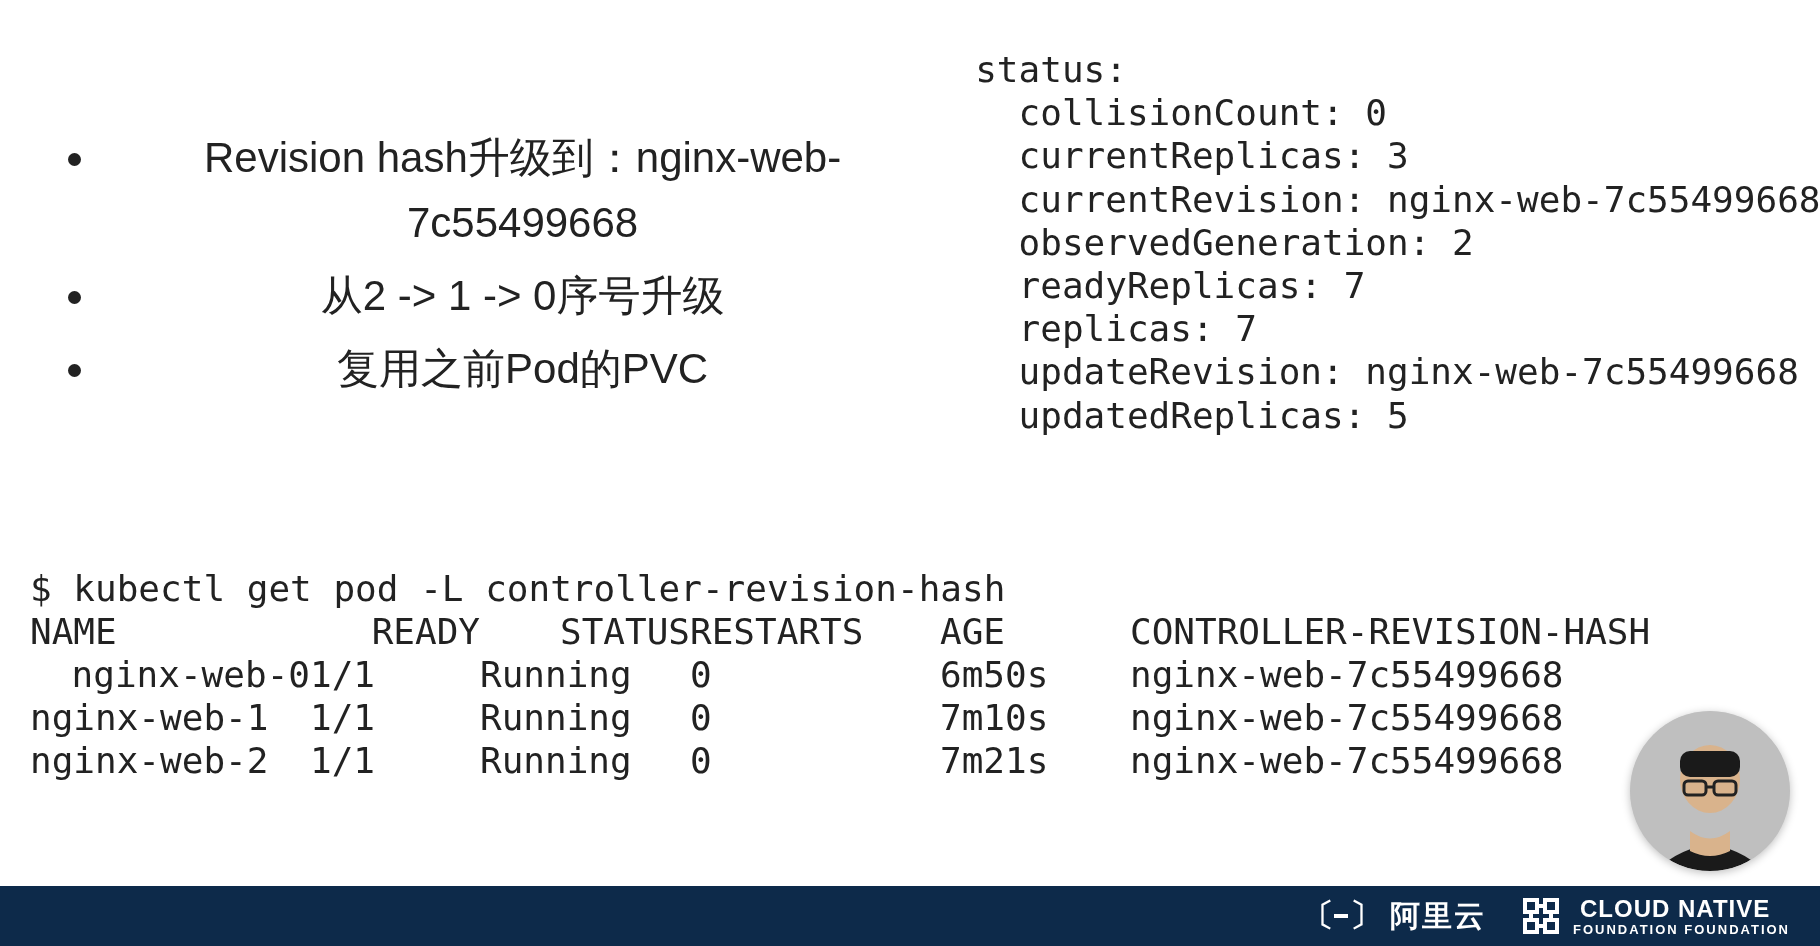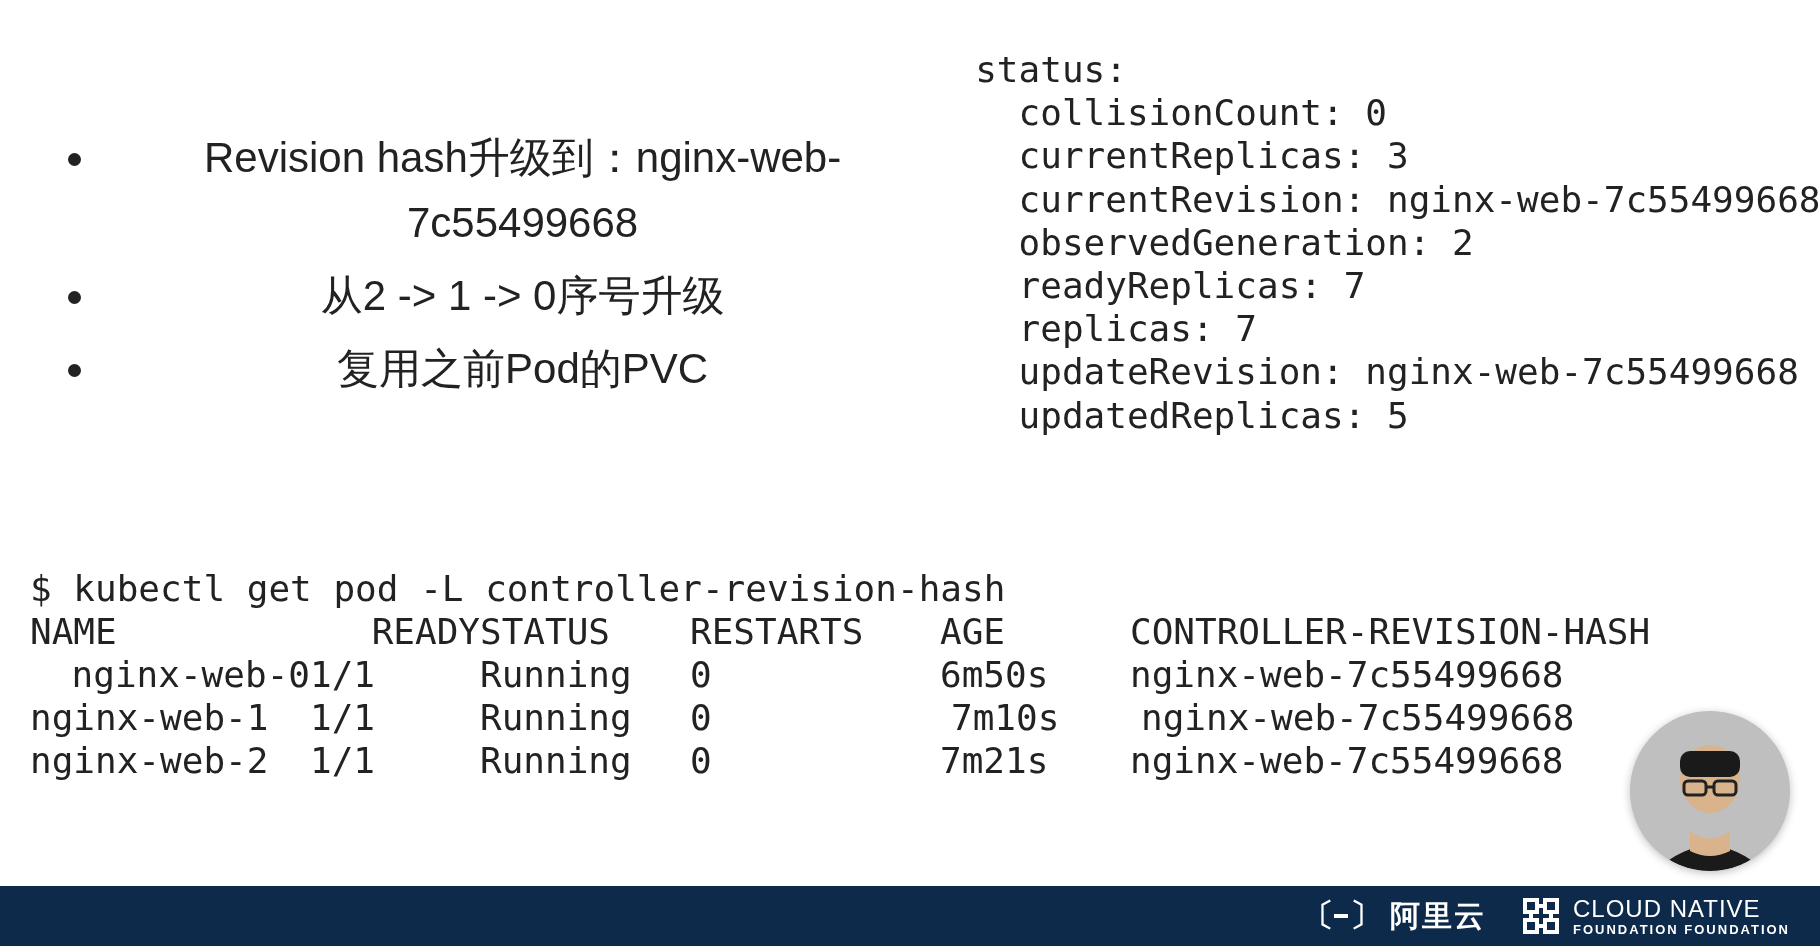--- a/index.html
+++ b/index.html
@@ -111,22 +111,23 @@
     .cncf-mark svg {
       display: block;
     }
     .cncf-text {
       display: flex;
       flex-direction: column;
       line-height: 1;
     }
     .cncf-text .line1 {
       font-size: 24px;
-      font-weight: 400;
+      font-weight: 700;
       letter-spacing: 1px;
+      margin-left: 7px;
     }
     .cncf-text .line2 {
       font-size: 13px;
       font-weight: 700;
       letter-spacing: 2px;
       margin-top: 2px;
     }
     .avatar {
       position: absolute;
       right: 30px;
@@ -162,23 +163,23 @@
   <span>currentReplicas: 3</span>
   <span>currentRevision: nginx-web-7c55499668</span>
   <span>observedGeneration: 2</span>
   <span>readyReplicas: 7</span>
   <span>replicas: 7</span>
   <span>updateRevision: nginx-web-7c55499668</span>
   <span>updatedReplicas: 5</span></div>
   </div>
 
   <div class="cmd-block"><span>$ kubectl get pod -L controller-revision-hash</span>
-<span><span style="display:inline-block;width:280px;">NAME</span><span style="display:inline-block;width:170px;text-align:right;">READY</span><span style="display:inline-block;width:210px;">STATUS</span><span style="display:inline-block;width:250px;">RESTARTS</span><span style="display:inline-block;width:190px;">AGE</span><span>CONTROLLER-REVISION-HASH</span></span>
+<span><span style="display:inline-block;width:280px;">NAME</span><span style="display:inline-block;width:170px;text-align:right;">READY</span><span style="display:inline-block;width:210px;text-align:right;">STATUS</span><span style="display:inline-block;width:250px;">RESTARTS</span><span style="display:inline-block;width:190px;">AGE</span><span>CONTROLLER-REVISION-HASH</span></span>
 <span><span style="display:inline-block;width:280px;text-align:right;">nginx-web-0</span><span style="display:inline-block;width:170px;">1/1</span><span style="display:inline-block;width:210px;">Running</span><span style="display:inline-block;width:250px;">0</span><span style="display:inline-block;width:190px;">6m50s</span><span>nginx-web-7c55499668</span></span>
-<span><span style="display:inline-block;width:280px;">nginx-web-1</span><span style="display:inline-block;width:170px;">1/1</span><span style="display:inline-block;width:210px;">Running</span><span style="display:inline-block;width:250px;">0</span><span style="display:inline-block;width:190px;margin-left:11px;">7m10s</span><span>nginx-web-7c55499668</span></span>
+<span><span style="display:inline-block;width:280px;">nginx-web-1</span><span style="display:inline-block;width:170px;">1/1</span><span style="display:inline-block;width:210px;">Running</span><span style="display:inline-block;width:250px;">0</span><span style="display:inline-block;width:190px;">7m10s</span><span>nginx-web-7c55499668</span></span>
 <span><span style="display:inline-block;width:280px;">nginx-web-2</span><span style="display:inline-block;width:170px;">1/1</span><span style="display:inline-block;width:210px;">Running</span><span style="display:inline-block;width:250px;">0</span><span style="display:inline-block;width:190px;">7m21s</span><span>nginx-web-7c55499668</span></span></div>
 </div>
 
 <div class="avatar">
   <svg width="160" height="160" viewBox="0 0 160 160">
     <defs>
       <clipPath id="circ">
           <circle cx="80" cy="80" r="80"></circle>
         </clipPath>
     </defs>

